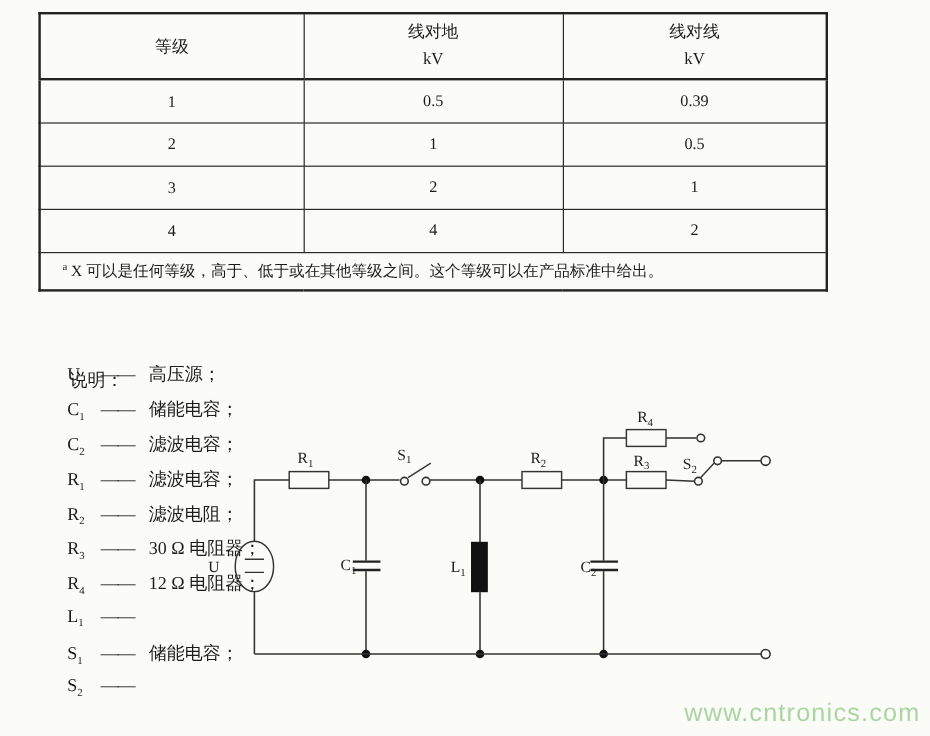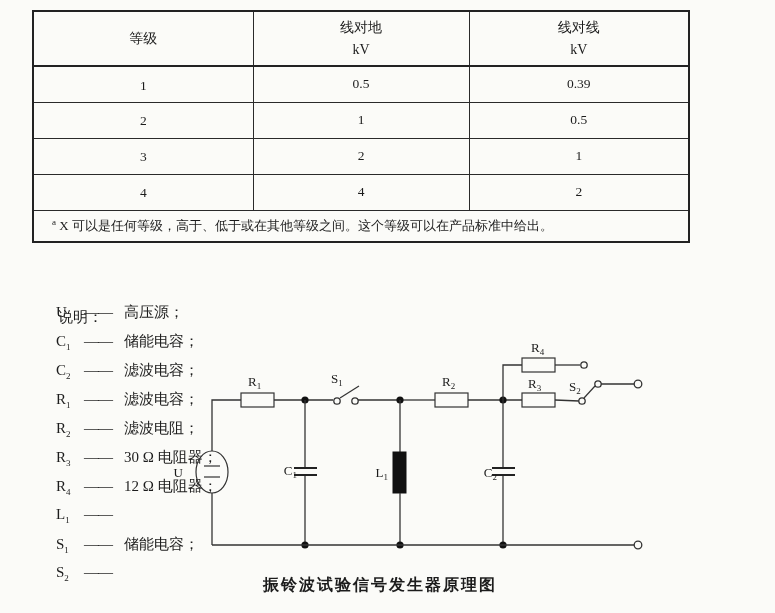--- a/index.html
+++ b/index.html
@@ -239,16 +239,16 @@
     <text x="331" y="383"><tspan>S</tspan><tspan class="subt" dy="3">1</tspan></text>
     <text x="442" y="386"><tspan>R</tspan><tspan class="subt" dy="3">2</tspan></text>
     <text x="528" y="388"><tspan>R</tspan><tspan class="subt" dy="3">3</tspan></text>
     <text x="531" y="352"><tspan>R</tspan><tspan class="subt" dy="3">4</tspan></text>
     <text x="569" y="391"><tspan>S</tspan><tspan class="subt" dy="3">2</tspan></text>
     <text x="297" y="475" text-anchor="end"><tspan>C</tspan><tspan class="subt" dy="3">1</tspan></text>
     <text x="388" y="477" text-anchor="end"><tspan>L</tspan><tspan class="subt" dy="3">1</tspan></text>
     <text x="497" y="477" text-anchor="end"><tspan>C</tspan><tspan class="subt" dy="3">2</tspan></text>
   </svg>
 
-  <div class="caption">振铃波试验信号发生器原理图</div>
-
+
+  <div class="watermark" style="color: rgb(169, 213, 161);">www.cntronics.com</div>
 
 </div>
 
 </body></html>

